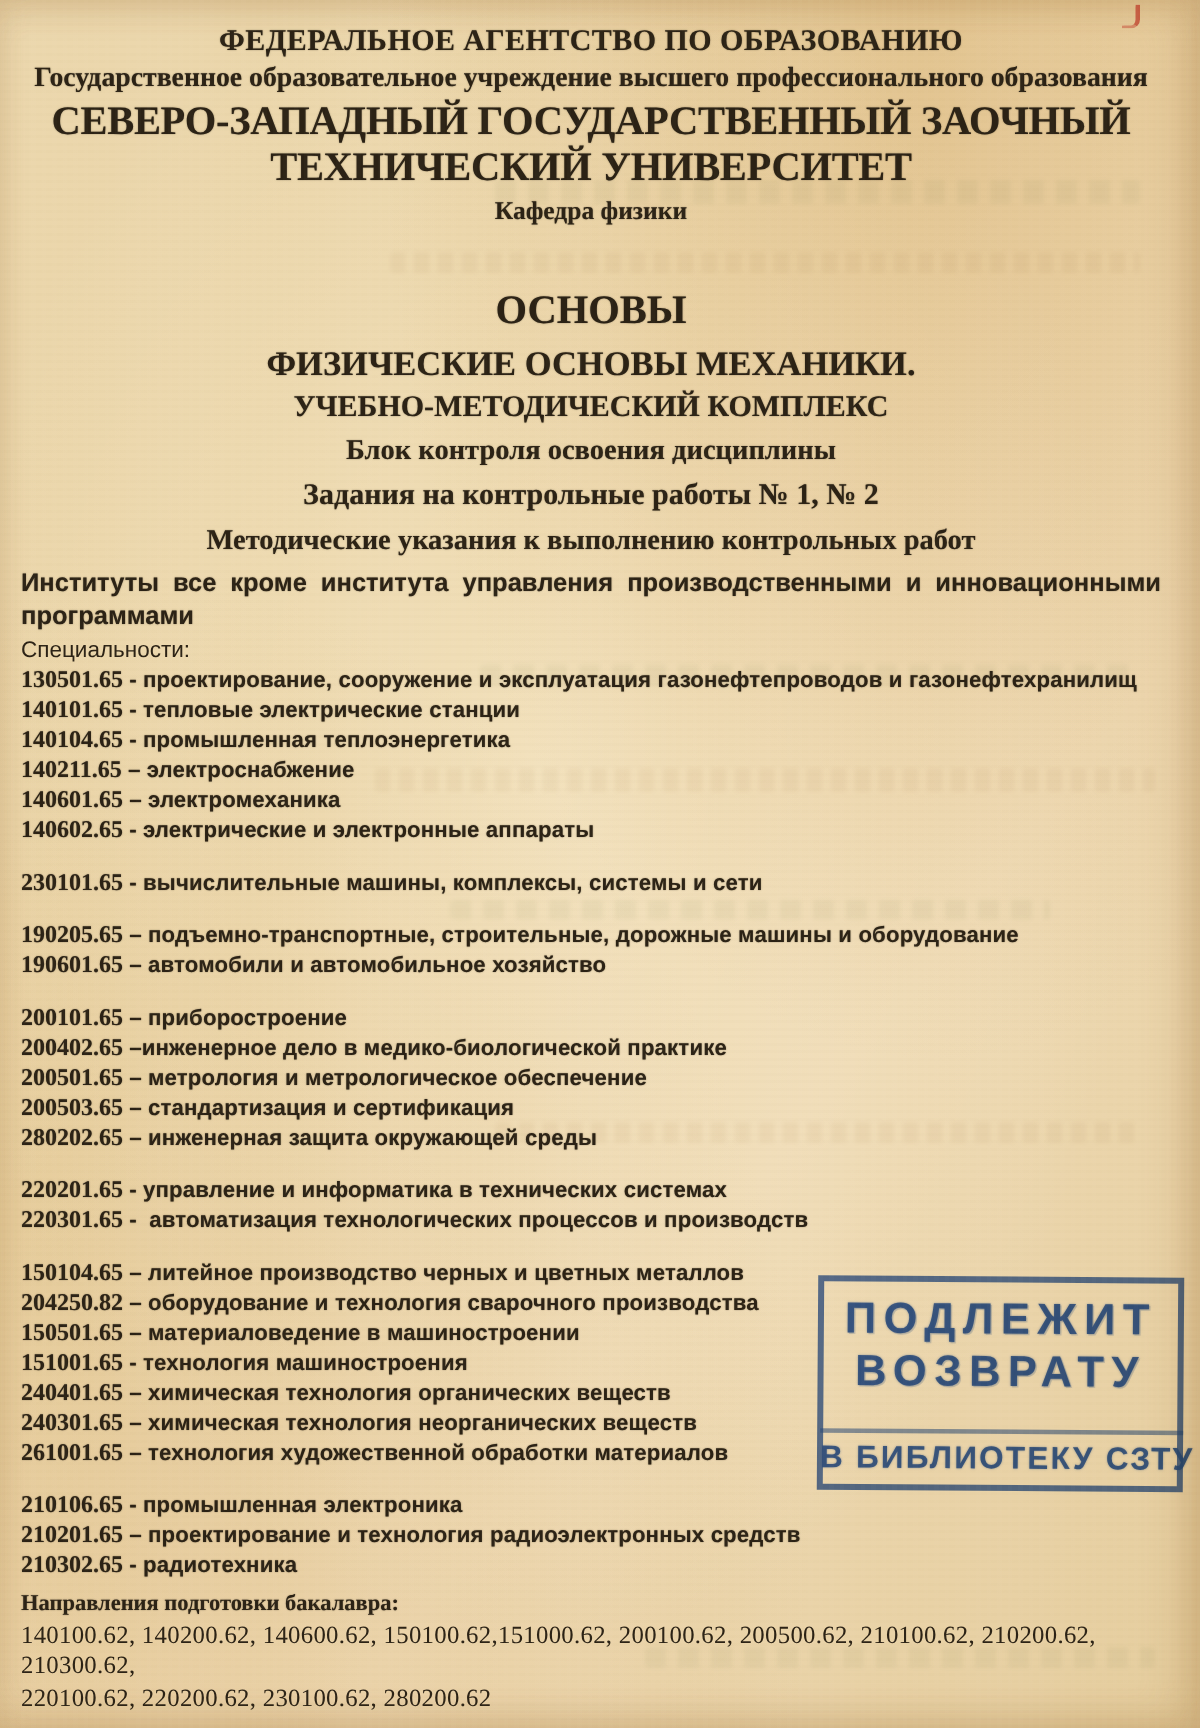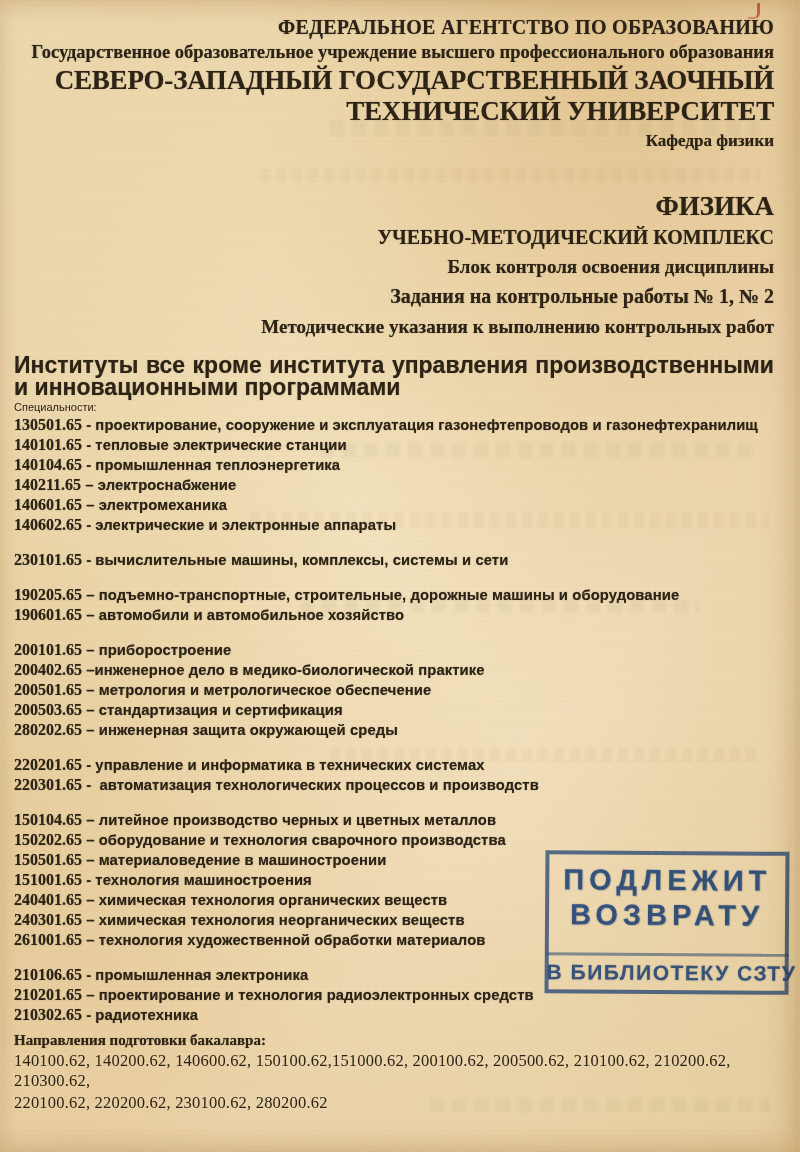--- a/index.html
+++ b/index.html
@@ -17,44 +17,44 @@
       linear-gradient(128deg,#ecd8ae 0%,#e9d2a3 38%,#eed9b2 66%,#e5cd9d 100%);
     box-shadow: inset -14px 0 26px rgba(150,100,40,0.18), inset 0 -10px 22px rgba(150,100,40,0.12), inset 0 8px 18px rgba(160,110,50,0.10);
   }
   .grain{
     position:absolute;inset:0;pointer-events:none;opacity:.5;
     background:
       repeating-linear-gradient(0deg, rgba(120,90,40,0.025) 0 2px, transparent 2px 5px),
       repeating-linear-gradient(90deg, rgba(255,255,255,0.03) 0 3px, transparent 3px 7px);
   }
   .content{position:relative;padding:12px 26px 0 14px;}
-  .c{text-align:right;}
+  .c{text-align:center;}
   .soft{text-shadow:0 0 1px rgba(46,36,20,0.55);}
 
   .hdr1{font-size:20px;font-weight:600;letter-spacing:.3px;margin-top:4px;}
   .hdr2{font-size:18.5px;font-weight:600;margin-top:3px;}
   .hdr3{font-size:27px;font-weight:600;margin-top:2px;letter-spacing:-0.2px;}
   .hdr4{font-size:17px;font-weight:600;margin-top:4px;}
 
   .t-subject{font-size:27px;font-weight:bold;margin-top:40px;}
   .t-sub1{font-size:23px;font-weight:bold;margin-top:8px;}
   .t-sub2{font-size:23px;font-weight:bold;margin-top:3px;}
   .t-complex{font-size:20px;font-weight:bold;margin-top:4px;}
   .t-block{font-size:19px;font-weight:bold;margin-top:7px;}
   .t-tasks{font-size:20px;font-weight:bold;margin-top:7px;}
   .t-guide{font-size:19px;font-weight:bold;margin-top:8px;}
 
   .inst-note{
     font-family:"Liberation Sans","DejaVu Sans",sans-serif;
-    font-size:23px;font-weight:bold;line-height:22px;margin-top:16px;
+    font-size:17px;font-weight:bold;line-height:22px;margin-top:6px;
     text-align:justify;
   }
   .spec-label{
     font-family:"Liberation Sans","DejaVu Sans",sans-serif;
-    font-size:11px;margin-top:3px;
+    font-size:15px;margin-top:3px;
   }
   .spec-list{margin-top:2px;}
   .spec-group{margin-top:15px;}
   .spec-group:first-child{margin-top:2px;}
   .spec-row{line-height:20px;white-space:nowrap;}
   .spec-code{font-size:16px;font-weight:bold;font-family:"Liberation Serif",serif;}
   .spec-sep{font-size:15px;font-weight:bold;font-family:"Liberation Sans",sans-serif;white-space:pre;}
   .spec-name{
     font-family:"Liberation Sans","DejaVu Sans",sans-serif;
     font-size:14.8px;font-weight:bold;letter-spacing:.1px;
@@ -116,21 +116,22 @@
 <div class="artifact bleed" style="left:430px;top:1098px;width:340px;height:14px;"></div>
 <div class="artifact red-mark" style="left:748px;top:3px;"></div>
 
 <div class="content">
 
   <div class="c hdr1 soft">ФЕДЕРАЛЬНОЕ АГЕНТСТВО ПО ОБРАЗОВАНИЮ</div>
   <div class="c hdr2 soft">Государственное образовательное учреждение высшего профессионального  образования</div>
   <div class="c hdr3 soft">СЕВЕРО-ЗАПАДНЫЙ ГОСУДАРСТВЕННЫЙ ЗАОЧНЫЙ ТЕХНИЧЕСКИЙ УНИВЕРСИТЕТ</div>
   <div class="c hdr4 soft">Кафедра физики</div>
 
-  <div class="c t-subject soft">ФИЗИКА</div>
+  <div class="c t-subject soft">ОСНОВЫ</div>
+  <div class="c t-sub1 soft">ФИЗИЧЕСКИЕ ОСНОВЫ МЕХАНИКИ.</div>
   <div class="c t-complex soft">УЧЕБНО-МЕТОДИЧЕСКИЙ КОМПЛЕКС</div>
   <div class="c t-block soft">Блок контроля освоения дисциплины</div>
   <div class="c t-tasks soft">Задания на контрольные работы № 1, № 2</div>
   <div class="c t-guide soft">Методические указания к выполнению контрольных работ</div>
 
   <div class="inst-note soft">Институты все кроме института управления производственными и инновационными программами</div>
   <div class="spec-label">Специальности:</div>
 
   <div class="spec-list">
       <div class="spec-group">
@@ -154,21 +155,21 @@
         <div class="spec-row soft"><span class="spec-code">200501.65</span><span class="spec-sep"> – </span><span class="spec-name">метрология и метрологическое обеспечение</span></div>
         <div class="spec-row soft"><span class="spec-code">200503.65</span><span class="spec-sep"> – </span><span class="spec-name">стандартизация и сертификация</span></div>
         <div class="spec-row soft"><span class="spec-code">280202.65</span><span class="spec-sep"> – </span><span class="spec-name">инженерная защита окружающей среды</span></div>
       </div>
       <div class="spec-group">
         <div class="spec-row soft"><span class="spec-code">220201.65</span><span class="spec-sep"> - </span><span class="spec-name">управление и информатика в технических системах</span></div>
         <div class="spec-row soft"><span class="spec-code">220301.65</span><span class="spec-sep"> -  </span><span class="spec-name">автоматизация технологических процессов и производств</span></div>
       </div>
       <div class="spec-group">
         <div class="spec-row soft"><span class="spec-code">150104.65</span><span class="spec-sep"> – </span><span class="spec-name">литейное производство черных и цветных металлов</span></div>
-        <div class="spec-row soft"><span class="spec-code">150202.65</span><span class="spec-sep"> – </span><span class="spec-name">оборудование и технология сварочного производства</span></div>
+        <div class="spec-row soft"><span class="spec-code">204250.82</span><span class="spec-sep"> – </span><span class="spec-name">оборудование и технология сварочного производства</span></div>
         <div class="spec-row soft"><span class="spec-code">150501.65</span><span class="spec-sep"> – </span><span class="spec-name">материаловедение в машиностроении</span></div>
         <div class="spec-row soft"><span class="spec-code">151001.65</span><span class="spec-sep"> - </span><span class="spec-name">технология машиностроения</span></div>
         <div class="spec-row soft"><span class="spec-code">240401.65</span><span class="spec-sep"> – </span><span class="spec-name">химическая технология органических веществ</span></div>
         <div class="spec-row soft"><span class="spec-code">240301.65</span><span class="spec-sep"> – </span><span class="spec-name">химическая технология неорганических веществ</span></div>
         <div class="spec-row soft"><span class="spec-code">261001.65</span><span class="spec-sep"> – </span><span class="spec-name">технология художественной обработки материалов</span></div>
       </div>
       <div class="spec-group">
         <div class="spec-row soft"><span class="spec-code">210106.65</span><span class="spec-sep"> - </span><span class="spec-name">промышленная электроника</span></div>
         <div class="spec-row soft"><span class="spec-code">210201.65</span><span class="spec-sep"> – </span><span class="spec-name">проектирование и технология радиоэлектронных средств</span></div>
         <div class="spec-row soft"><span class="spec-code">210302.65</span><span class="spec-sep"> - </span><span class="spec-name">радиотехника</span></div>

